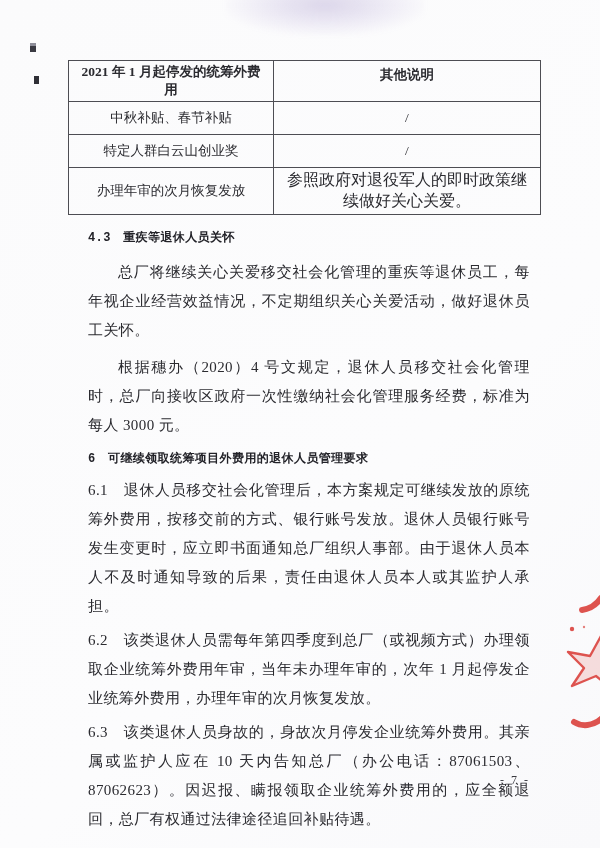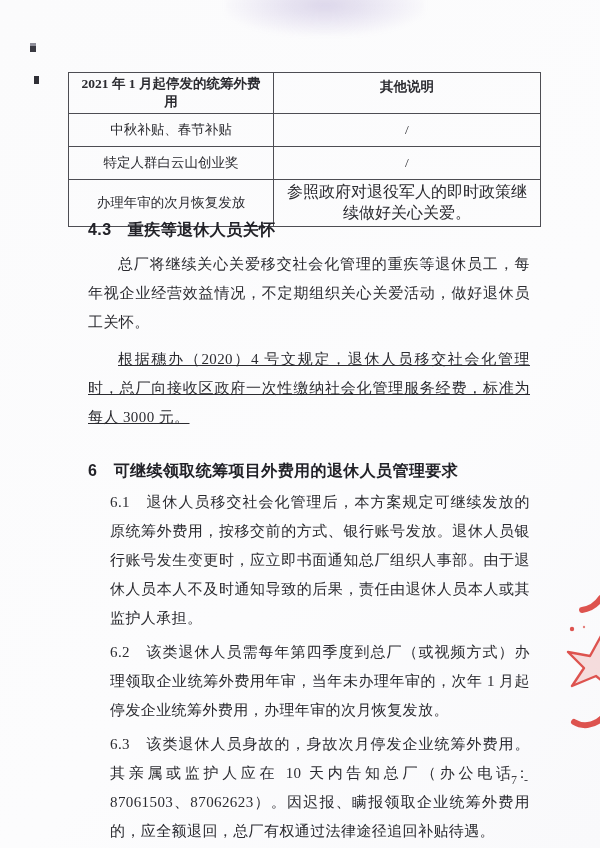--- a/index.html
+++ b/index.html
@@ -25,21 +25,21 @@
   .mark1 {
     position: absolute; left: 30px; top: 43px; width: 6px; height: 9px;
     background: #3a3a42; box-shadow: inset 0 3px 0 #8e8e99;
   }
   .mark2 {
     position: absolute; left: 34px; top: 76px; width: 5px; height: 8px;
     background: #2f2f36;
   }
   
   table.stop-table {
-    position: absolute; left: 68px; top: 72px;
+    position: absolute; left: 68px; top: 60px;
     width: 472px; height: 132px;
     border-collapse: collapse;
     table-layout: fixed;
     font-size: 13.5px;
   }
   table.stop-table td, table.stop-table th {
     border: 1px solid #4d4d53;
     text-align: center;
     vertical-align: middle;
     padding: 2px 6px;
@@ -52,34 +52,34 @@
   tr.hrow   { height: 33px; }
   tr.row    { height: 33px; }
   td.note { font-size: 16px; letter-spacing: 0; }
   
   .content {
     position: absolute; left: 88px; top: 219px; width: 442px;
     font-size: 15px;
     letter-spacing: 0.4px;
   }
   .content h2 {
-    font-size: 16px; font-weight: bold; color: #222228;
-    margin: 0 0 9px 0; line-height: 22px;
-    font-family: Liberation Sans, sans-serif;
+    font-size: 12px; font-weight: bold; color: #222228;
+    margin: 8px 0 9px 0; line-height: 22px;
+    font-family: Liberation Mono, monospace;
   }
   .content p {
     margin: 0 0 8px 0;
     line-height: 29px;
     text-align: justify;
   }
   .content p.indent { text-indent: 2em; }
-  .content p.last-sec { margin-bottom: 28px; text-decoration: underline; }
+  .content p.last-sec { margin-bottom: 8px; }
   .content h2.h5 { margin-top: 2px; }
   .content h2.h6 { margin-bottom: 6px; }
-  .content p.np { margin-bottom: 5px; margin-left: 22px; }
+  .content p.np { margin-bottom: 5px; }
   
   .page-number {
     position: absolute; left: 500px; top: 773px;
     font-size: 12px; letter-spacing: 2px; color: #3a3a40;
     font-family: "Liberation Serif", serif;
   }
   
   .stamp-fragment {
     position: absolute; left: 560px; top: 590px; width: 40px; height: 142px;
     opacity: 0.85;

